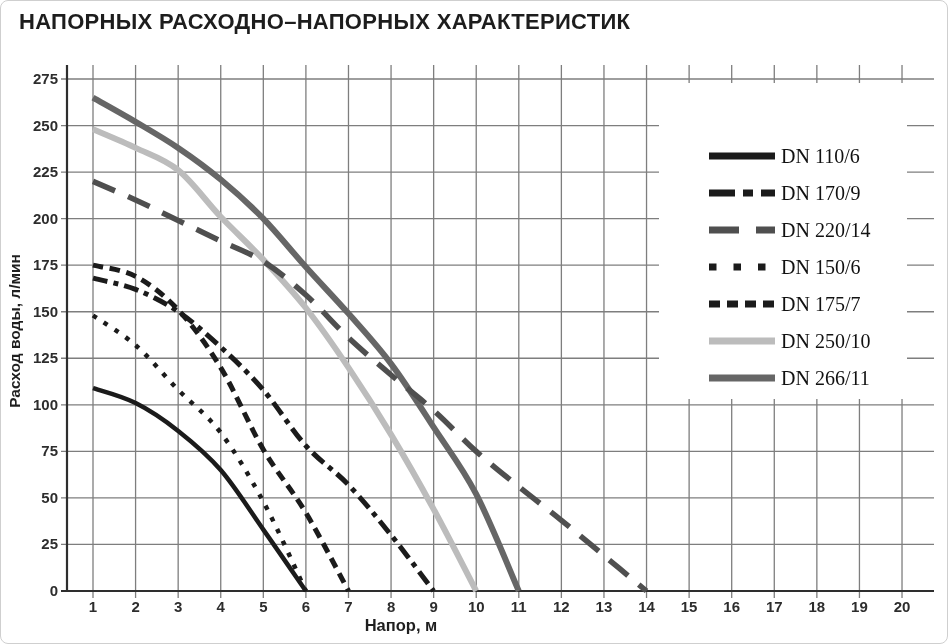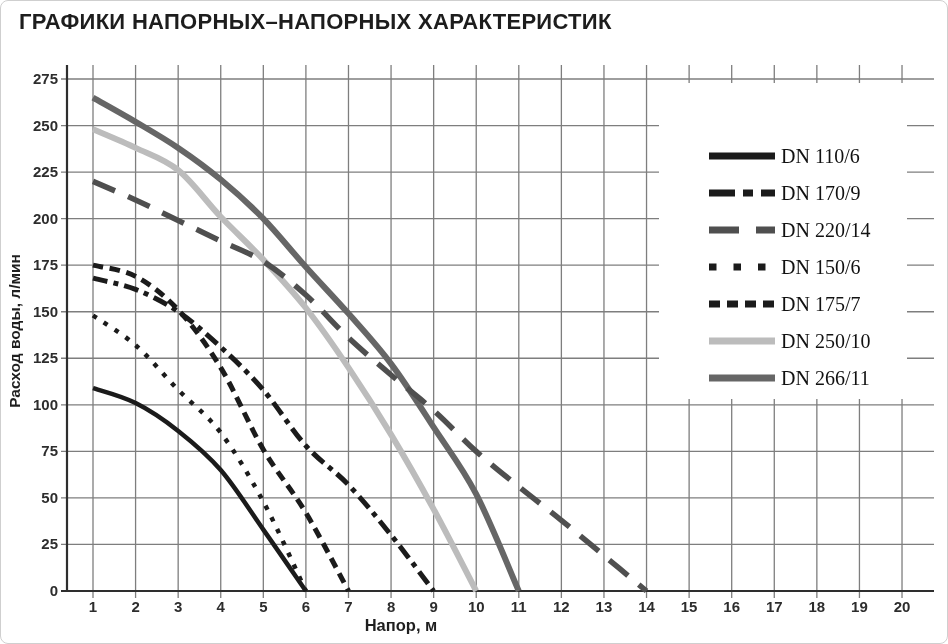--- a/index.html
+++ b/index.html
@@ -17,21 +17,21 @@
   .tick-label{font-family:"Liberation Sans",sans-serif;font-size:15px;font-weight:700;fill:#2d2d2d;}
   .axis-title{font-family:"Liberation Sans",sans-serif;font-weight:700;fill:#1f1f1f;}
   .axis-title.x{font-size:16.5px;}
   .axis-title.y{font-size:15.5px;}
   .legend-label{font-family:"Liberation Serif",serif;font-size:20px;fill:#111;}
 </style>
 </head>
 <body>
 
 <div class="figure">
-  <div class="title">ГРАФИКИ НАПОРНЫХ–НАПОРНЫХ ХАРАКТЕРИСТИК</div>
+  <div class="title">НАПОРНЫХ РАСХОДНО–НАПОРНЫХ ХАРАКТЕРИСТИК</div>
   <svg id="chart-svg" width="948" height="644" viewBox="0 0 948 644">
     <g id="g-grid">
         <line x1="92" y1="64" x2="92" y2="597" stroke="#7e7e7e" stroke-width="1.3"></line>
         <line x1="134.57999999999998" y1="64" x2="134.57999999999998" y2="597" stroke="#7e7e7e" stroke-width="1.3"></line>
         <line x1="177.16" y1="64" x2="177.16" y2="597" stroke="#7e7e7e" stroke-width="1.3"></line>
         <line x1="219.74" y1="64" x2="219.74" y2="597" stroke="#7e7e7e" stroke-width="1.3"></line>
         <line x1="262.32" y1="64" x2="262.32" y2="597" stroke="#7e7e7e" stroke-width="1.3"></line>
         <line x1="304.9" y1="64" x2="304.9" y2="597" stroke="#7e7e7e" stroke-width="1.3"></line>
         <line x1="347.48" y1="64" x2="347.48" y2="597" stroke="#7e7e7e" stroke-width="1.3"></line>
         <line x1="390.06" y1="64" x2="390.06" y2="597" stroke="#7e7e7e" stroke-width="1.3"></line>

